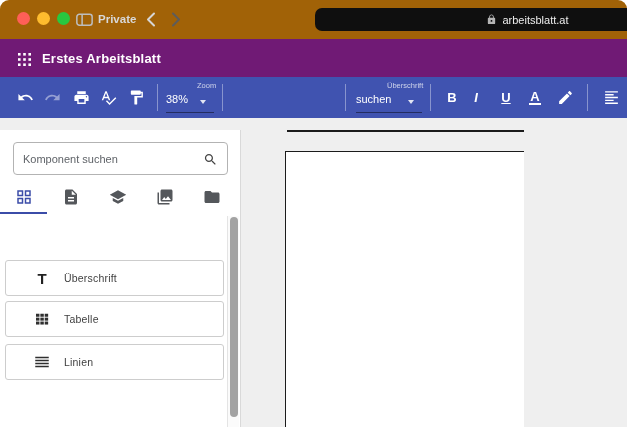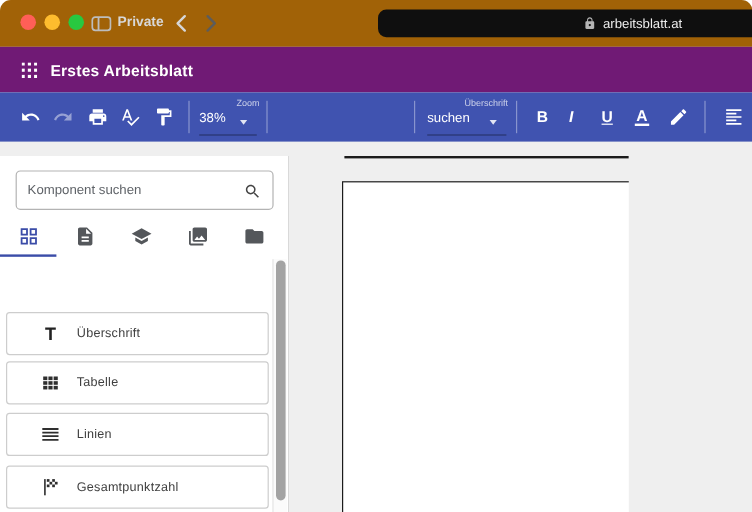--- a/index.html
+++ b/index.html
@@ -255,34 +255,20 @@
 
       <div class="card" style="top:214px">
         <span class="icn">
           <svg viewBox="0 0 24 24" fill="#2f2f2f">
               <path d="M3 15h18v-2H3v2zm0 4h18v-2H3v2zm0-8h18v-2H3v2zm0-6v2h18V5H3z"></path>
             </svg>
         </span>
         <span class="lbl">Linien</span>
       </div>
 
-      <div class="card" style="top:258px">
-        <span class="icn">
-          <svg viewBox="0 0 24 24" fill="#2f2f2f">
-            <rect x="5" y="3" width="1.8" height="18"></rect>
-            <rect x="8" y="3" width="3" height="3"></rect>
-              <rect x="14" y="3" width="3" height="3"></rect>
-            <rect x="11" y="6" width="3" height="3"></rect>
-              <rect x="17" y="6" width="3" height="3"></rect>
-            <rect x="8" y="9" width="3" height="3"></rect>
-              <rect x="14" y="9" width="3" height="3"></rect>
-          </svg>
-        </span>
-        <span class="lbl">Gesamtpunktzahl</span>
-      </div>
 
       <div class="sb-track">
         <div class="sb-thumb"></div>
       </div>
     </aside>
 
     <div class="canvas">
       <div class="canvas-topline"></div>
       <div class="page"></div>
     </div>

